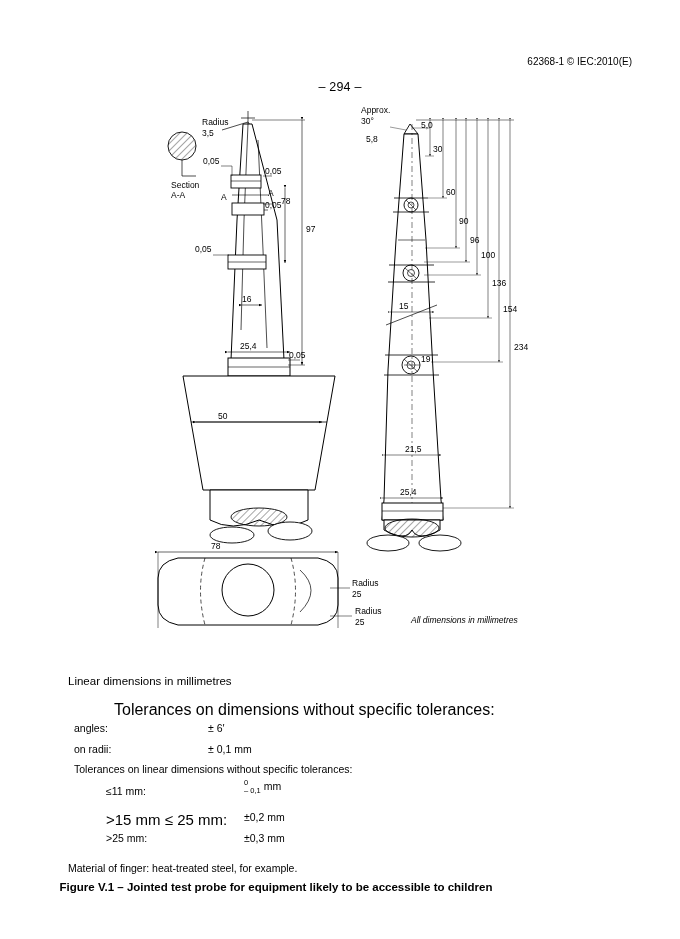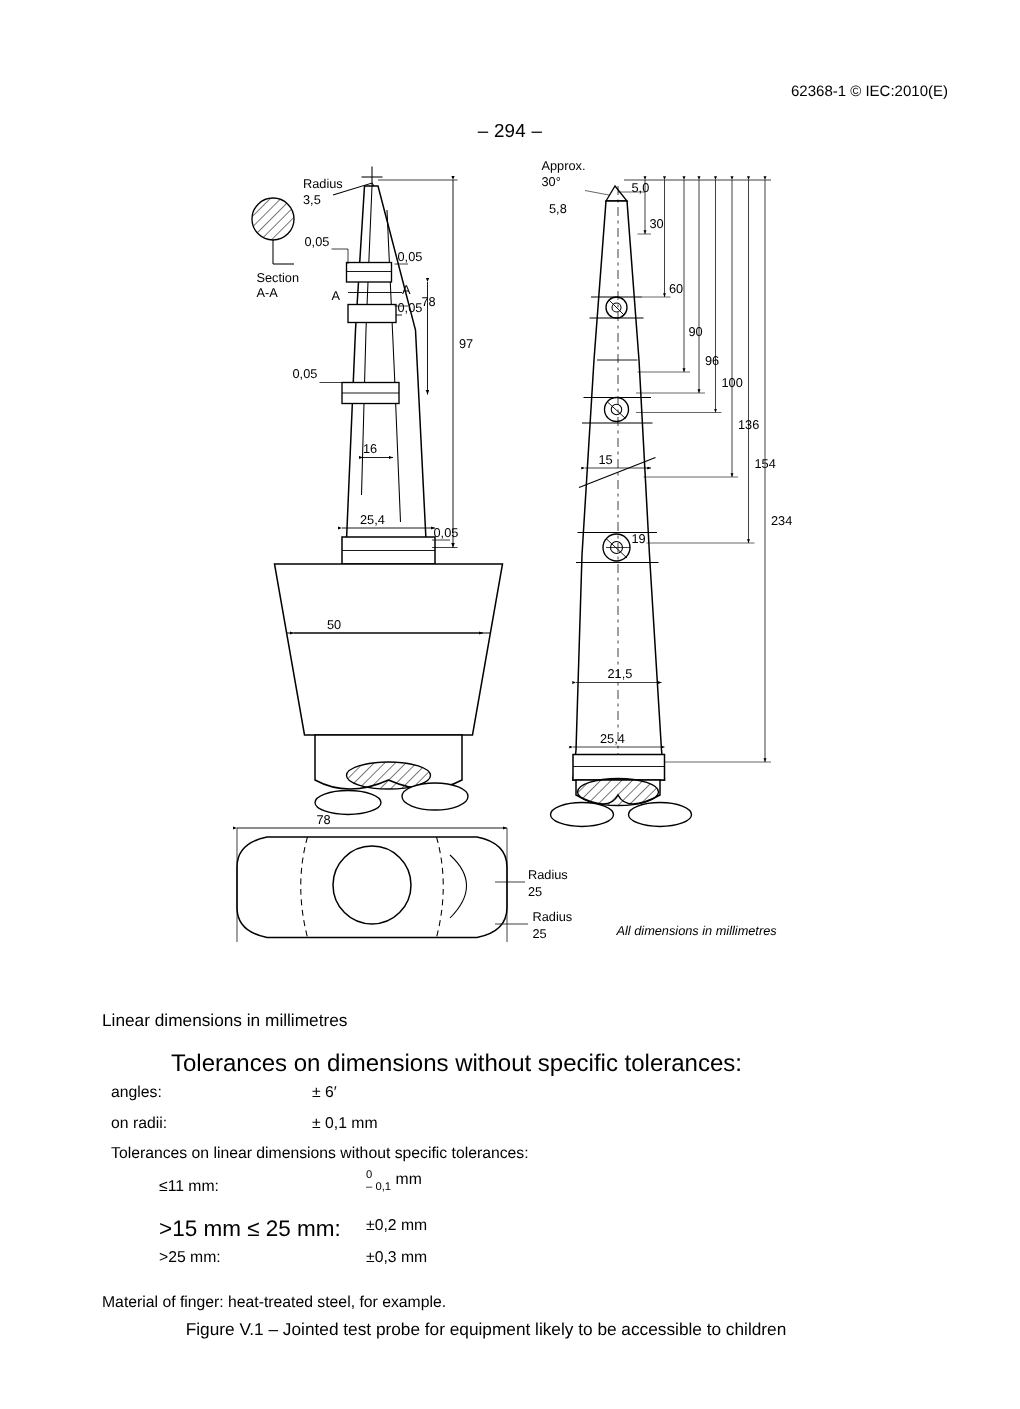--- a/index.html
+++ b/index.html
@@ -102,22 +102,21 @@
   .n8v { left: 176px; top: 157px; font-size: 10.5px; }
   .n9  { left: 0px;   top: 187px; font-size: 10.5px; }
   
   .caption {
     position: absolute;
     left: 0;
     top: 881px;
     width: 552px;
     text-align: center;
     font-size: 11.5px;
-    font-weight: normal;
-    padding-left: 48px;
+    font-weight: bold;
   }
 </style>
 </head>
 <body>
 
 <div class="page">
 
   <div class="header">
     <div class="page-num">– 294 –</div>
     <div class="doc-ref">62368-1 © IEC:2010(E)</div>

